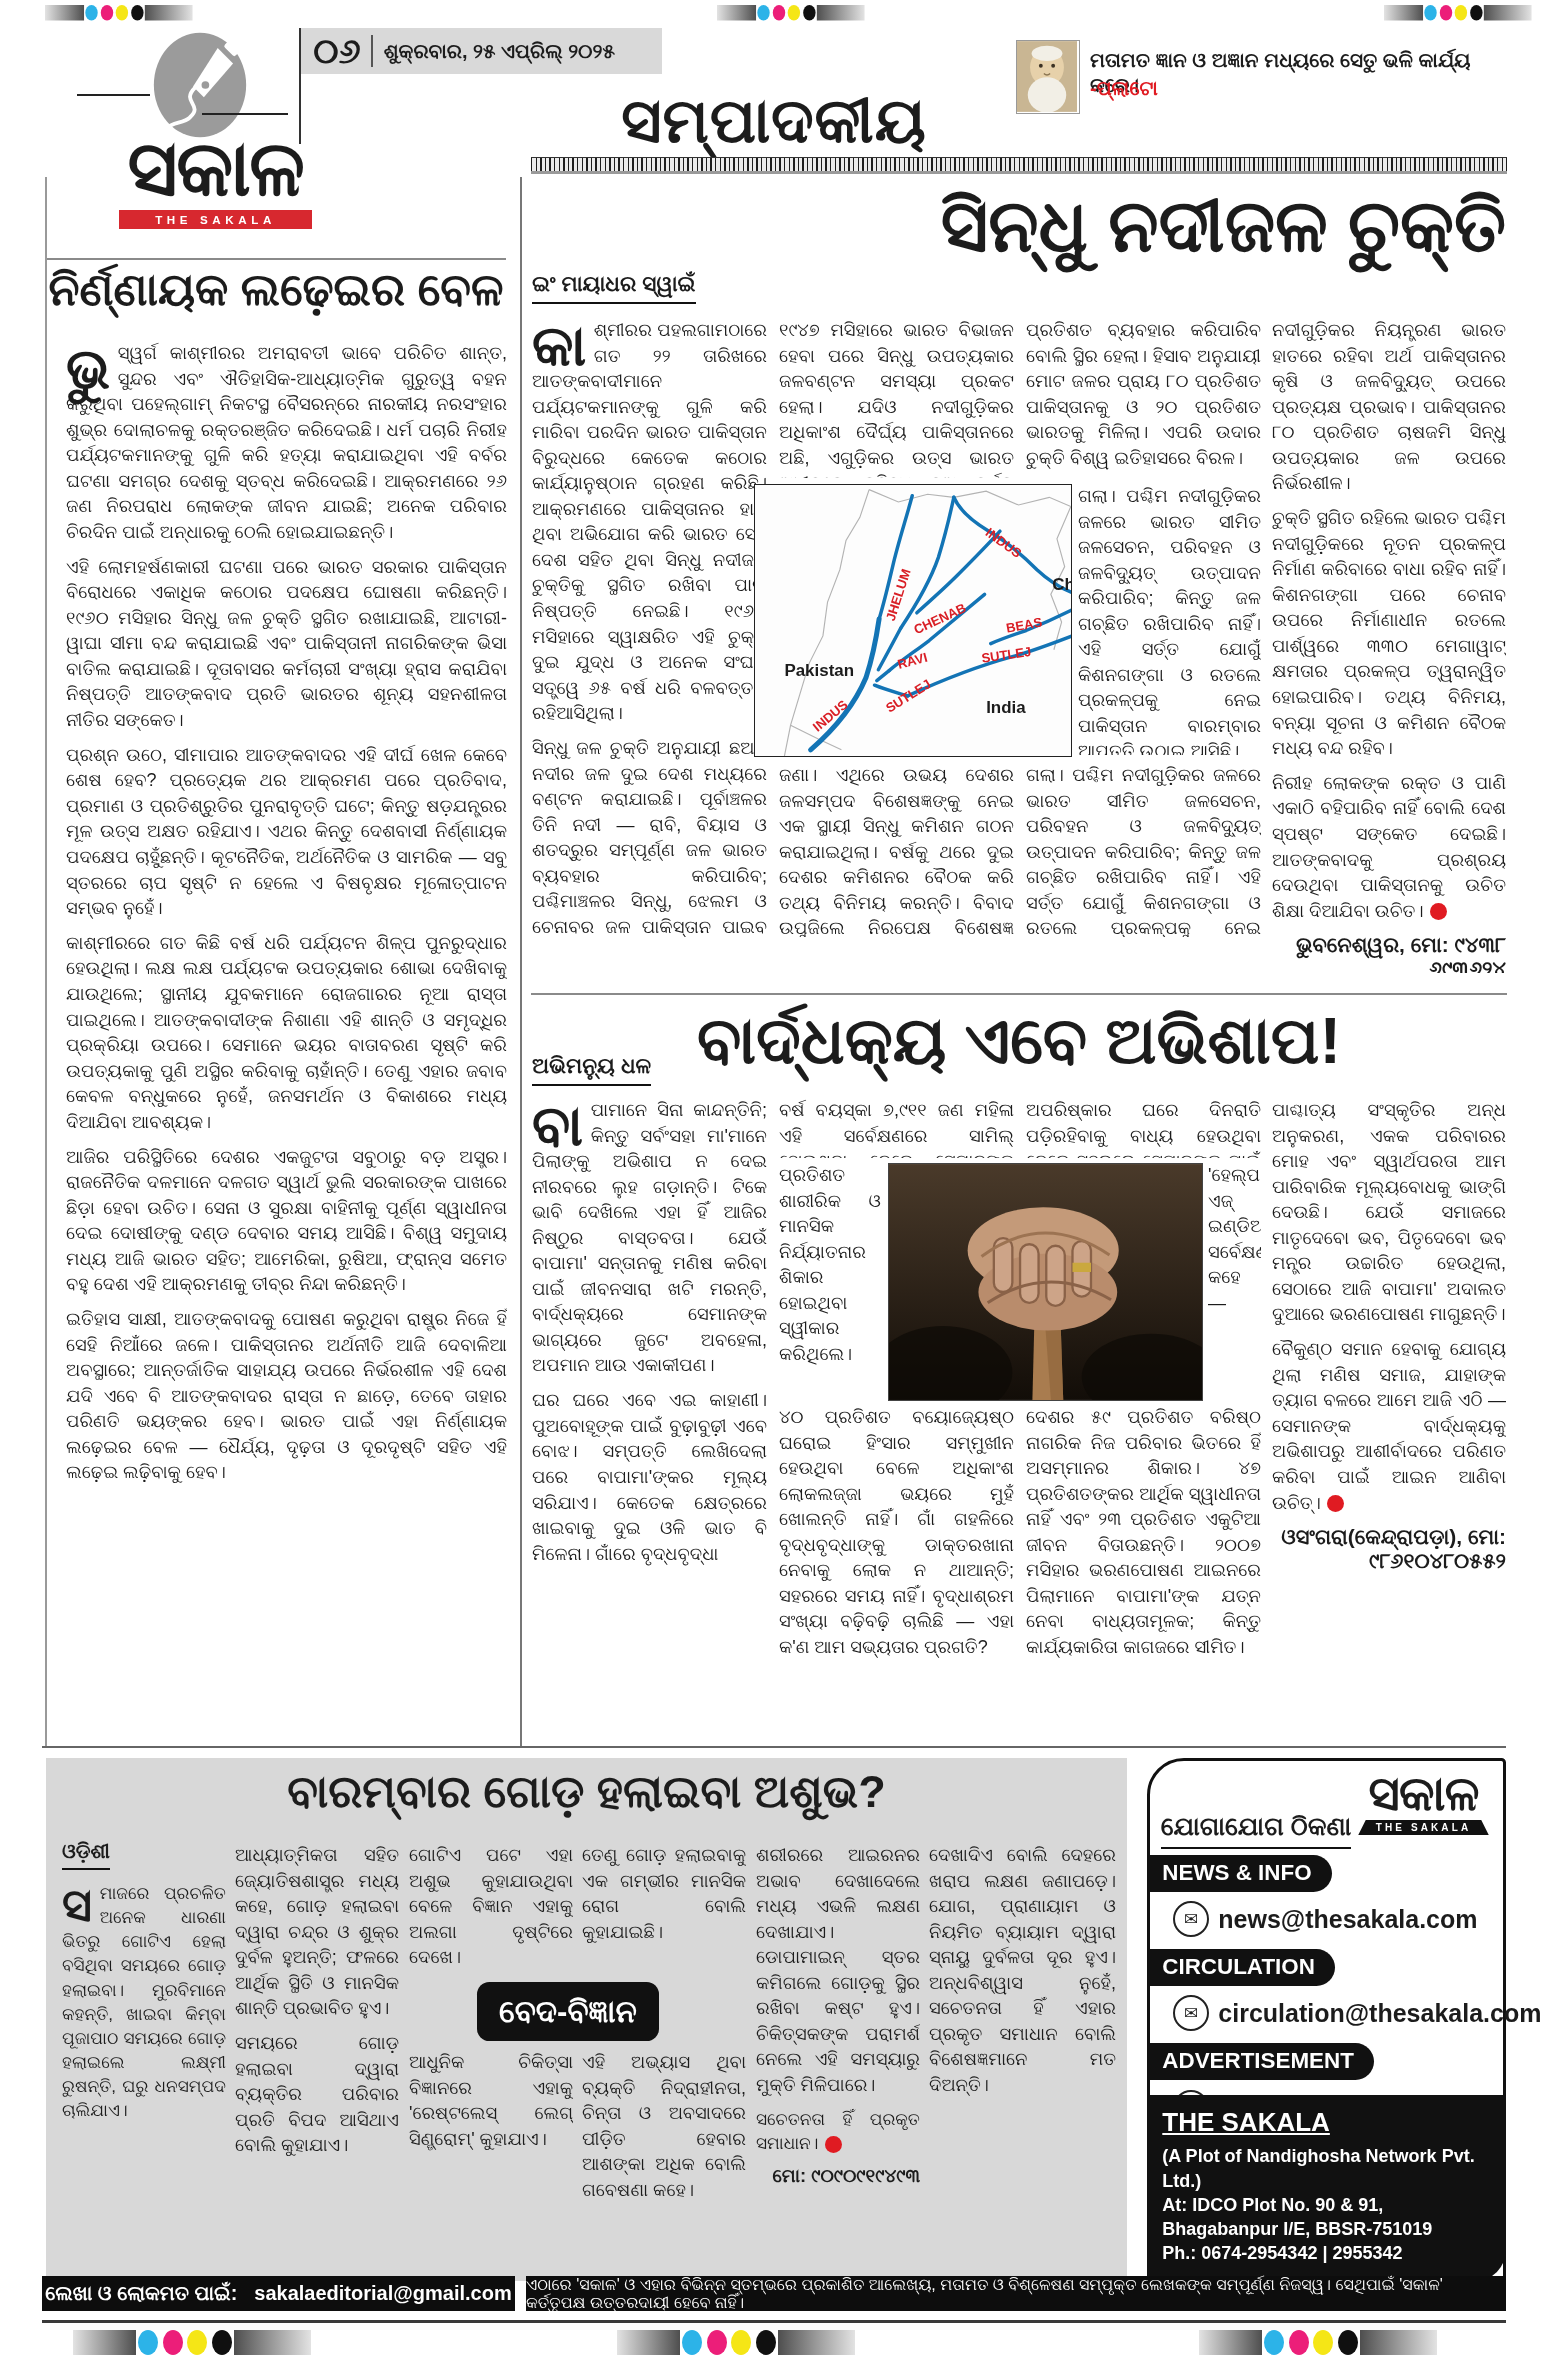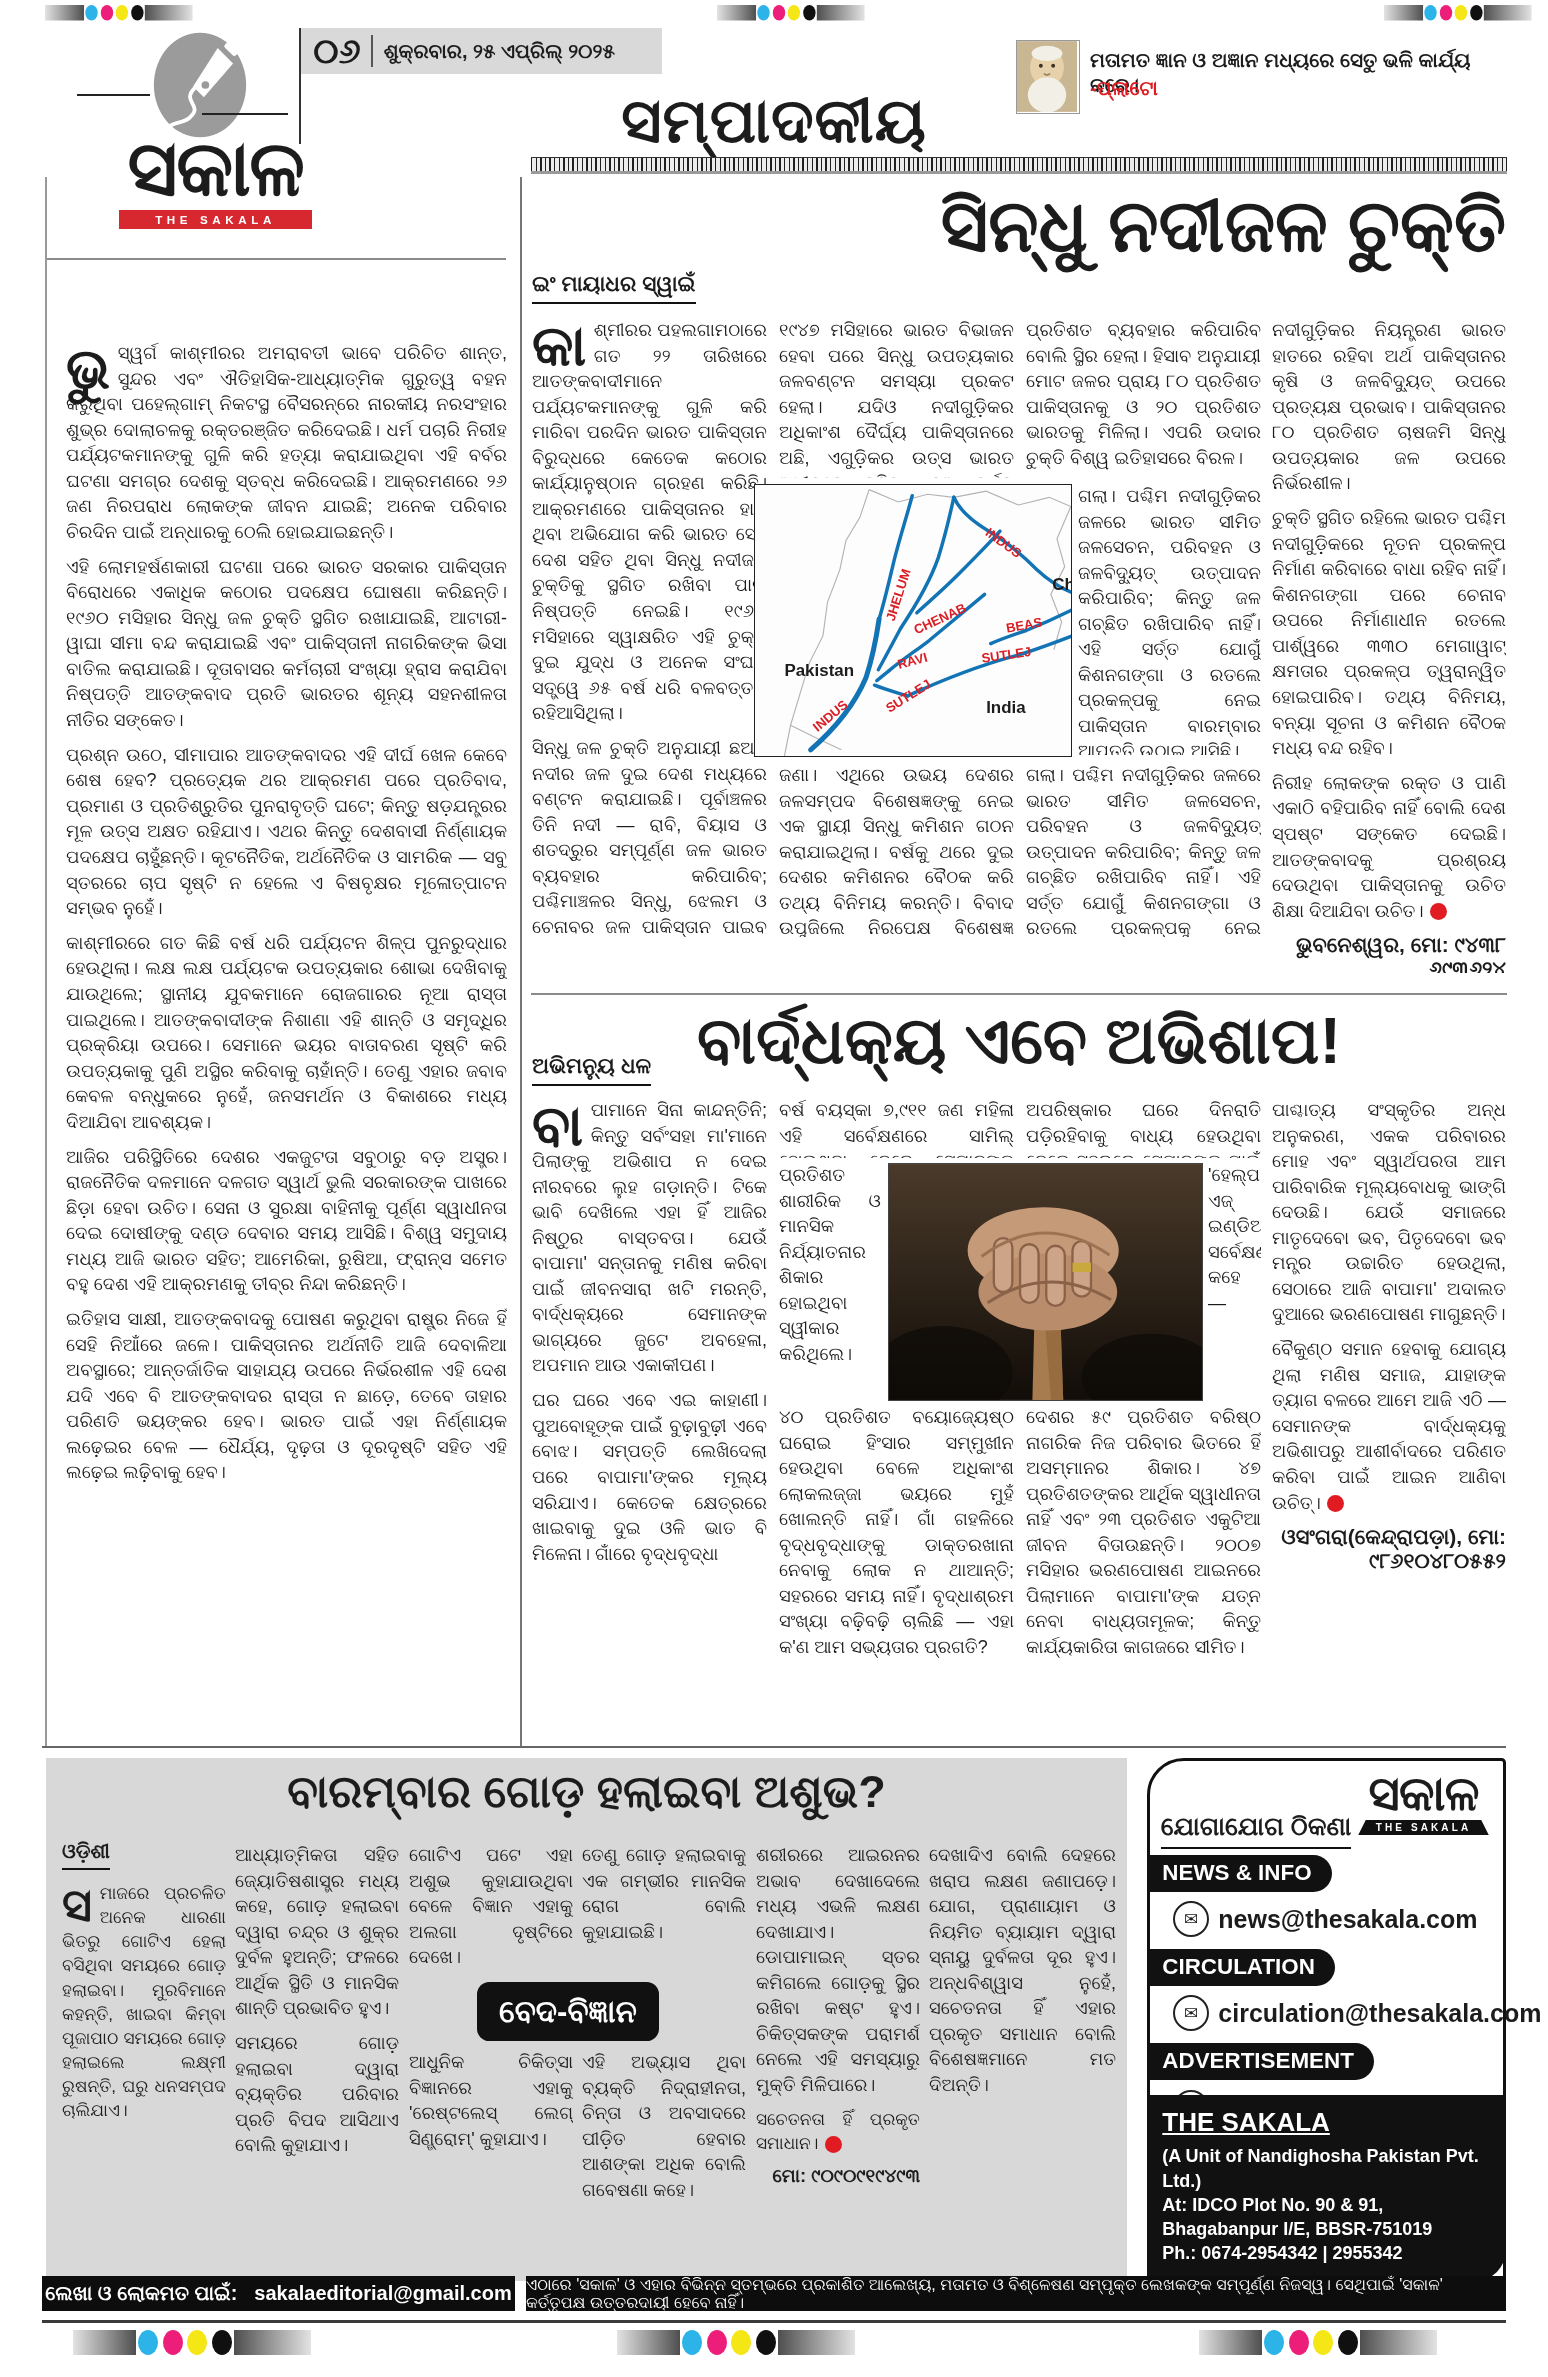--- a/index.html
+++ b/index.html
@@ -185,20 +185,21 @@
   <div id="quotetext" class="abs">ମତାମତ ଜ୍ଞାନ ଓ ଅଜ୍ଞାନ ମଧ୍ୟରେ ସେତୁ ଭଳି କାର୍ଯ୍ୟ କରେ।</div>
   <div id="quoteauthor" class="abs">-ପ୍ଲାଟୋ</div>
 
   <div id="hatch" class="abs"></div>
   <div id="sb-toprule" class="rule"></div>
   <div id="vrule-main" class="abs"></div>
   <div id="vrule-left" class="abs"></div>
   <div id="divider-mid" class="abs"></div>
   <div id="divider-bottom" class="abs"></div>
 
+  <div id="sb-headline" class="abs">ନିର୍ଣ୍ଣାୟକ ଲଢ଼େଇର ବେଳ</div>
   <div id="sb-body" class="tbox">
     <p class="para"><span class="dropcap">ଭୁ</span><span>ସ୍ୱର୍ଗ କାଶ୍ମୀରର ଅମରାବତୀ ଭାବେ ପରିଚିତ ଶାନ୍ତ, ସୁନ୍ଦର ଏବଂ ଐତିହାସିକ-ଆଧ୍ୟାତ୍ମିକ ଗୁରୁତ୍ୱ ବହନ କରୁଥିବା ପହେଲ୍‌ଗାମ୍ ନିକଟସ୍ଥ ବୈସରନ୍‌ରେ ନାରକୀୟ ନରସଂହାର ଶୁଭ୍ର ଦୋଲାଚଳକୁ ରକ୍ତରଞ୍ଜିତ କରିଦେଇଛି। ଧର୍ମ ପଚାରି ନିରୀହ ପର୍ଯ୍ୟଟକମାନଙ୍କୁ ଗୁଳି କରି ହତ୍ୟା କରାଯାଇଥିବା ଏହି ବର୍ବର ଘଟଣା ସମଗ୍ର ଦେଶକୁ ସ୍ତବ୍ଧ କରିଦେଇଛି। ଆକ୍ରମଣରେ ୨୬ ଜଣ ନିରପରାଧ ଲୋକଙ୍କ ଜୀବନ ଯାଇଛି; ଅନେକ ପରିବାର ଚିରଦିନ ପାଇଁ ଅନ୍ଧାରକୁ ଠେଲି ହୋଇଯାଇଛନ୍ତି।</span></p>
     <div>
         <p class="para">ଏହି ଲୋମହର୍ଷଣକାରୀ ଘଟଣା ପରେ ଭାରତ ସରକାର ପାକିସ୍ତାନ ବିରୋଧରେ ଏକାଧିକ କଠୋର ପଦକ୍ଷେପ ଘୋଷଣା କରିଛନ୍ତି। ୧୯୬୦ ମସିହାର ସିନ୍ଧୁ ଜଳ ଚୁକ୍ତି ସ୍ଥଗିତ ରଖାଯାଇଛି, ଆଟାରୀ-ୱାଘା ସୀମା ବନ୍ଦ କରାଯାଇଛି ଏବଂ ପାକିସ୍ତାନୀ ନାଗରିକଙ୍କ ଭିସା ବାତିଲ କରାଯାଇଛି। ଦୂତାବାସର କର୍ମଚାରୀ ସଂଖ୍ୟା ହ୍ରାସ କରାଯିବା ନିଷ୍ପତ୍ତି ଆତଙ୍କବାଦ ପ୍ରତି ଭାରତର ଶୂନ୍ୟ ସହନଶୀଳତା ନୀତିର ସଙ୍କେତ।</p>
         <p class="para">ପ୍ରଶ୍ନ ଉଠେ, ସୀମାପାର ଆତଙ୍କବାଦର ଏହି ଦୀର୍ଘ ଖେଳ କେବେ ଶେଷ ହେବ? ପ୍ରତ୍ୟେକ ଥର ଆକ୍ରମଣ ପରେ ପ୍ରତିବାଦ, ପ୍ରମାଣ ଓ ପ୍ରତିଶ୍ରୁତିର ପୁନରାବୃତ୍ତି ଘଟେ; କିନ୍ତୁ ଷଡ଼ଯନ୍ତ୍ରର ମୂଳ ଉତ୍ସ ଅକ୍ଷତ ରହିଯାଏ। ଏଥର କିନ୍ତୁ ଦେଶବାସୀ ନିର୍ଣ୍ଣାୟକ ପଦକ୍ଷେପ ଚାହୁଁଛନ୍ତି। କୂଟନୈତିକ, ଅର୍ଥନୈତିକ ଓ ସାମରିକ — ସବୁ ସ୍ତରରେ ଚାପ ସୃଷ୍ଟି ନ ହେଲେ ଏ ବିଷବୃକ୍ଷର ମୂଳୋତ୍ପାଟନ ସମ୍ଭବ ନୁହେଁ।</p>
         <p class="para">କାଶ୍ମୀରରେ ଗତ କିଛି ବର୍ଷ ଧରି ପର୍ଯ୍ୟଟନ ଶିଳ୍ପ ପୁନରୁଦ୍ଧାର ହେଉଥିଲା। ଲକ୍ଷ ଲକ୍ଷ ପର୍ଯ୍ୟଟକ ଉପତ୍ୟକାର ଶୋଭା ଦେଖିବାକୁ ଯାଉଥିଲେ; ସ୍ଥାନୀୟ ଯୁବକମାନେ ରୋଜଗାରର ନୂଆ ରାସ୍ତା ପାଇଥିଲେ। ଆତଙ୍କବାଦୀଙ୍କ ନିଶାଣା ଏହି ଶାନ୍ତି ଓ ସମୃଦ୍ଧିର ପ୍ରକ୍ରିୟା ଉପରେ। ସେମାନେ ଭୟର ବାତାବରଣ ସୃଷ୍ଟି କରି ଉପତ୍ୟକାକୁ ପୁଣି ଅସ୍ଥିର କରିବାକୁ ଚାହାଁନ୍ତି। ତେଣୁ ଏହାର ଜବାବ କେବଳ ବନ୍ଧୁକରେ ନୁହେଁ, ଜନସମର୍ଥନ ଓ ବିକାଶରେ ମଧ୍ୟ ଦିଆଯିବା ଆବଶ୍ୟକ।</p>
         <p class="para">ଆଜିର ପରିସ୍ଥିତିରେ ଦେଶର ଏକଜୁଟତା ସବୁଠାରୁ ବଡ଼ ଅସ୍ତ୍ର। ରାଜନୈତିକ ଦଳମାନେ ଦଳଗତ ସ୍ୱାର୍ଥ ଭୁଲି ସରକାରଙ୍କ ପାଖରେ ଛିଡ଼ା ହେବା ଉଚିତ। ସେନା ଓ ସୁରକ୍ଷା ବାହିନୀକୁ ପୂର୍ଣ୍ଣ ସ୍ୱାଧୀନତା ଦେଇ ଦୋଷୀଙ୍କୁ ଦଣ୍ଡ ଦେବାର ସମୟ ଆସିଛି। ବିଶ୍ୱ ସମୁଦାୟ ମଧ୍ୟ ଆଜି ଭାରତ ସହିତ; ଆମେରିକା, ରୁଷିଆ, ଫ୍ରାନ୍ସ ସମେତ ବହୁ ଦେଶ ଏହି ଆକ୍ରମଣକୁ ତୀବ୍ର ନିନ୍ଦା କରିଛନ୍ତି।</p>
         <p class="para">ଇତିହାସ ସାକ୍ଷୀ, ଆତଙ୍କବାଦକୁ ପୋଷଣ କରୁଥିବା ରାଷ୍ଟ୍ର ନିଜେ ହିଁ ସେହି ନିଆଁରେ ଜଳେ। ପାକିସ୍ତାନର ଅର୍ଥନୀତି ଆଜି ଦେବାଳିଆ ଅବସ୍ଥାରେ; ଆନ୍ତର୍ଜାତିକ ସାହାଯ୍ୟ ଉପରେ ନିର୍ଭରଶୀଳ ଏହି ଦେଶ ଯଦି ଏବେ ବି ଆତଙ୍କବାଦର ରାସ୍ତା ନ ଛାଡ଼େ, ତେବେ ତାହାର ପରିଣତି ଭୟଙ୍କର ହେବ। ଭାରତ ପାଇଁ ଏହା ନିର୍ଣ୍ଣାୟକ ଲଢ଼େଇର ବେଳ — ଧୈର୍ଯ୍ୟ, ଦୃଢ଼ତା ଓ ଦୂରଦୃଷ୍ଟି ସହିତ ଏହି ଲଢ଼େଇ ଲଢ଼ିବାକୁ ହେବ।</p>
       </div>
   </div>
@@ -383,21 +384,21 @@
     </div>
 
     <div class="pill" style="top:282px;">ADVERTISEMENT</div>
     <div class="emailrow" style="left:23px;top:329px;">
       <div class="mailicon">✉</div>
       <div class="emailtxt">advt@thesakala.com</div>
     </div>
 
     <div id="company">
       <div class="cname">THE SAKALA</div>
-      <div class="cline">(A Unit of Nandighosha Pakistan Pvt. Ltd.)</div>
+      <div class="cline">(A Plot of Nandighosha Network Pvt. Ltd.)</div>
       <div class="cline">At: IDCO Plot No. 90 &amp; 91, Bhagabanpur I/E, BBSR-751019</div>
       <div class="cline">Ph.: 0674-2954342 | 2955342</div>
     </div>
   </div>
 
   <div id="f-emailbar" class="abs">
     <span>ଲେଖା ଓ ଲୋକମତ ପାଇଁ:</span>
     <span>sakalaeditorial@gmail.com</span>
   </div>
   <div id="f-disc" class="abs">ଏଠାରେ 'ସକାଳ' ଓ ଏହାର ବିଭିନ୍ନ ସ୍ତମ୍ଭରେ ପ୍ରକାଶିତ ଆଲେଖ୍ୟ, ମତାମତ ଓ ବିଶ୍ଳେଷଣ ସମ୍ପୃକ୍ତ ଲେଖକଙ୍କ ସମ୍ପୂର୍ଣ୍ଣ ନିଜସ୍ୱ। ସେଥିପାଇଁ 'ସକାଳ' କର୍ତ୍ତୃପକ୍ଷ ଉତ୍ତରଦାୟୀ ହେବେ ନାହିଁ।</div>

